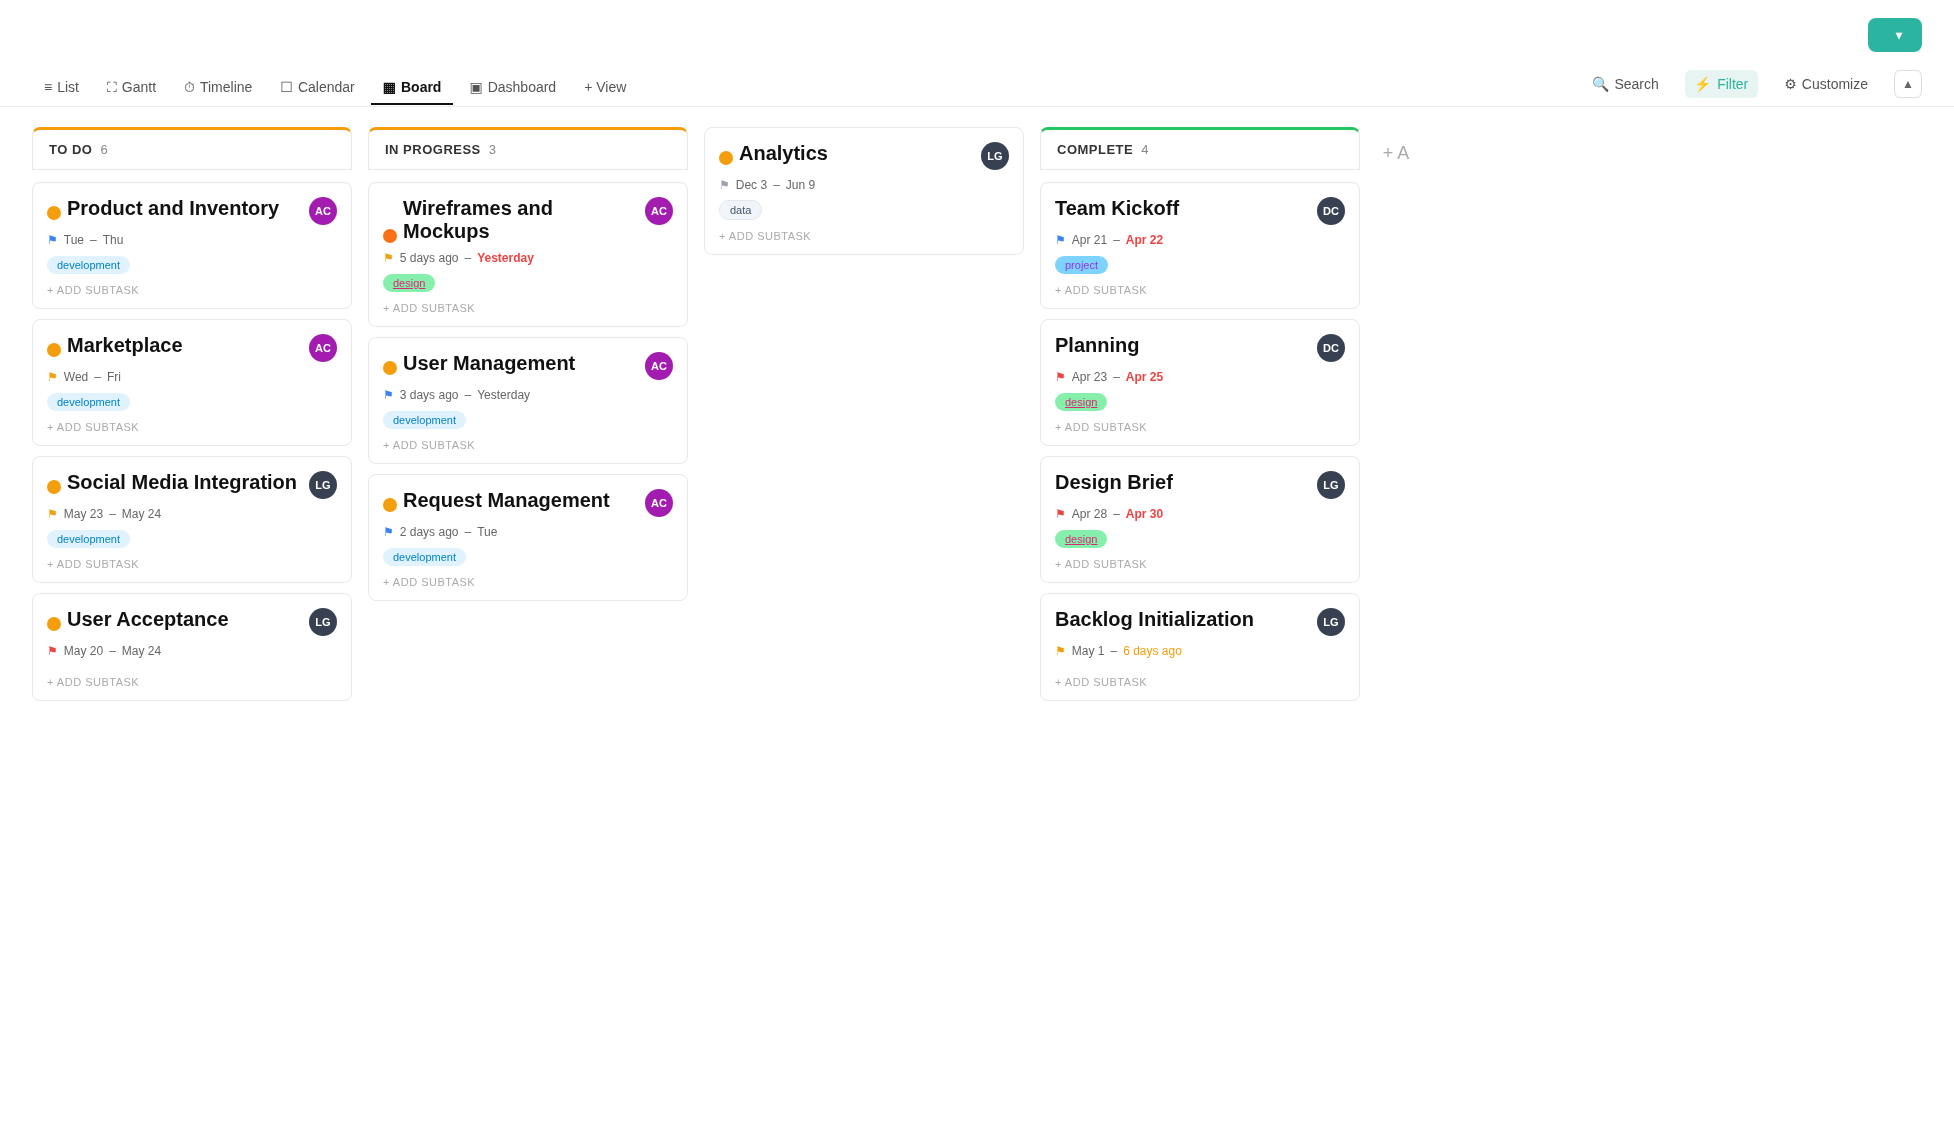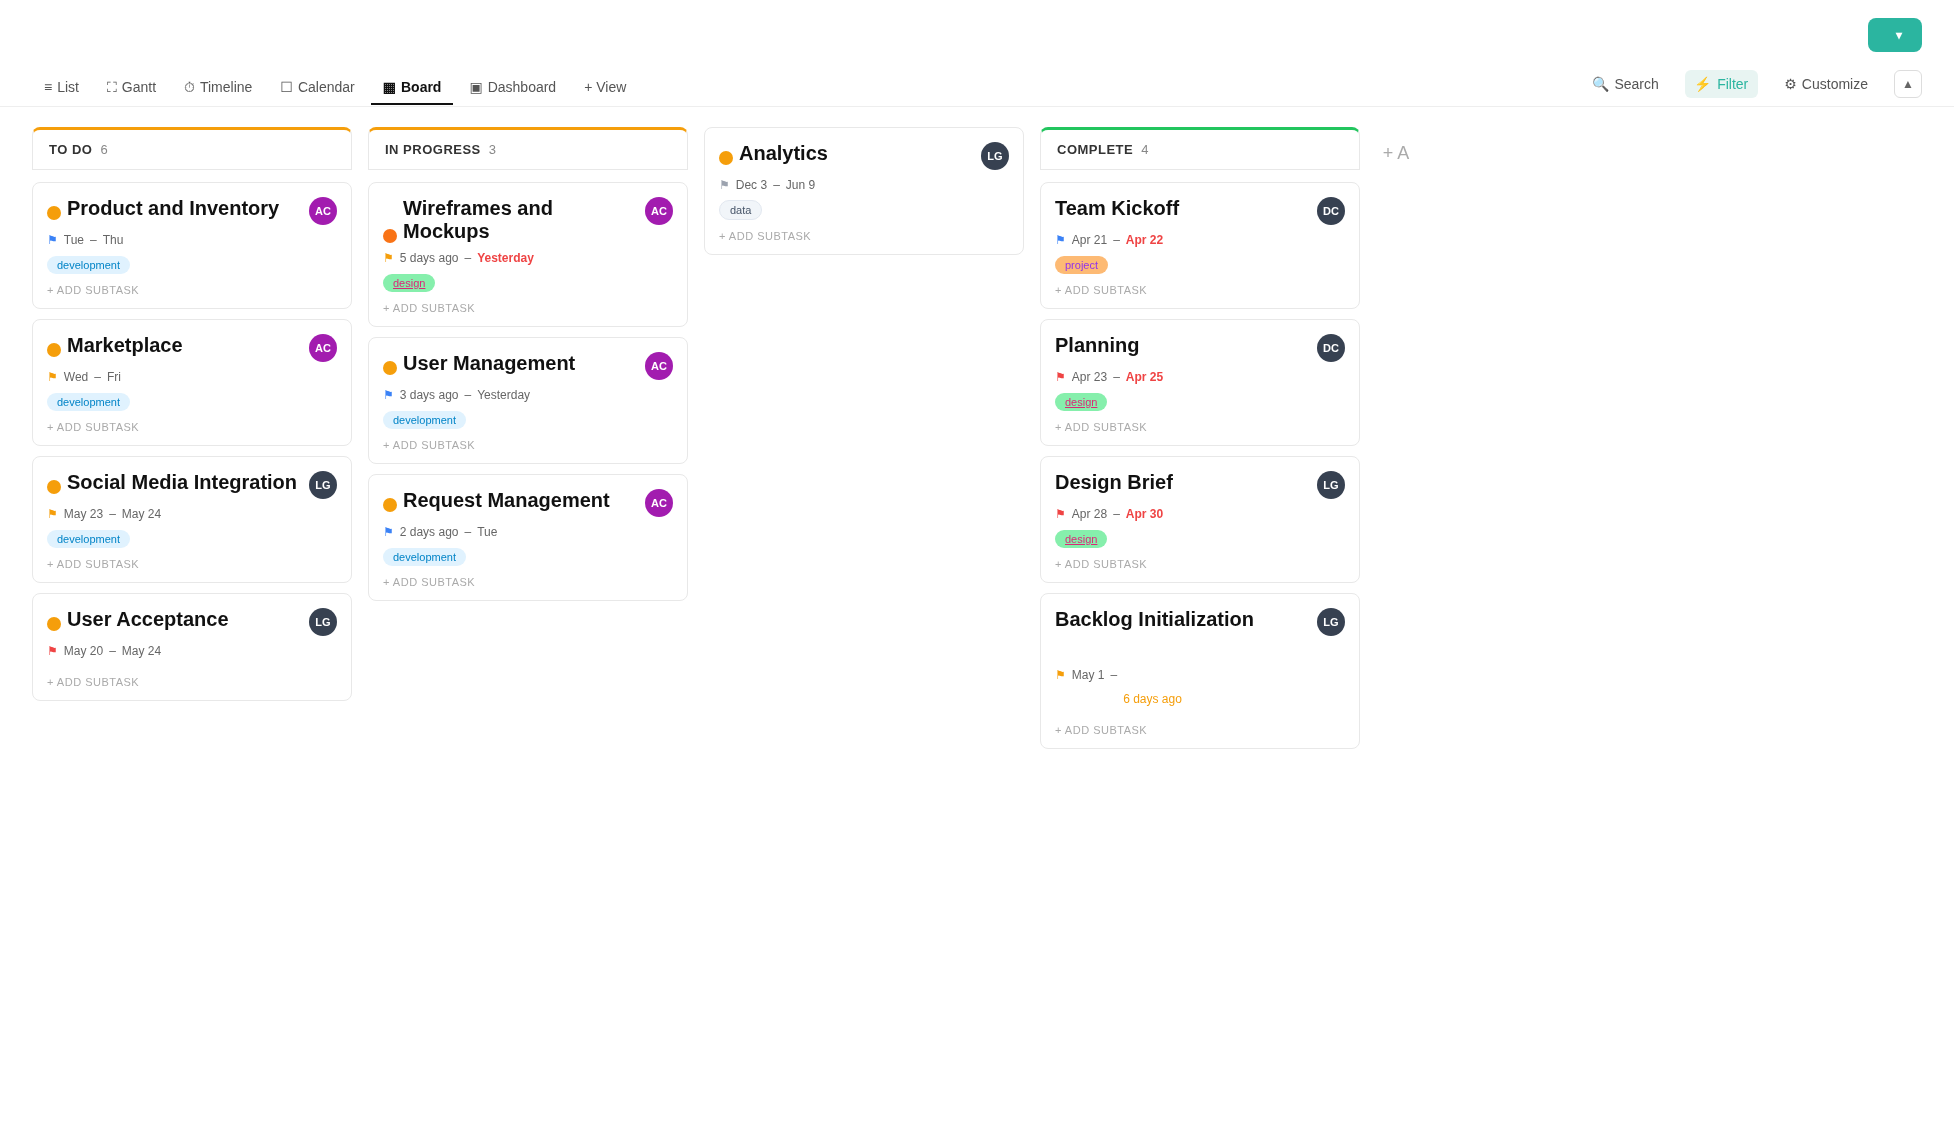--- a/index.html
+++ b/index.html
@@ -41,28 +41,28 @@
     .avatar { width: 28px; height: 28px; border-radius: 50%; display: flex; align-items: center; justify-content: center; font-size: 11px; font-weight: 700; color: #fff; flex-shrink: 0; }
     .avatar.purple { background: #a21caf; text-align: right; }
     .avatar.dark { background: #374151; }
 
     .card-date { display: flex; align-items: center; gap: 6px; font-size: 12px; color: #666; margin-bottom: 8px; }
     .flag-blue { color: #3b82f6; }
     .flag-yellow { color: #f59e0b; }
     .flag-red { color: #ef4444; }
     .flag-gray { color: #9ca3af; }
     .date-overdue { color: #ef4444; font-weight: 700; }
-    .date-warning { color: #f59e0b; font-weight: 500; margin-top: 48px; }
+    .date-warning { color: #f59e0b; font-weight: 500; }
     .date-normal { color: #666; }
 
     .tag { display: inline-block; padding: 3px 10px; border-radius: 12px; font-size: 11px; font-weight: 500; margin-bottom: 8px; }
     .tag.development { background: #e0f2fe; color: #0284c7; }
     .tag.design { background: #86efac; color: #db2777; text-decoration: underline; }
     .tag.data { background: #f1f5f9; color: #475569; border: 1px solid #e2e8f0; }
-    .tag.project { background: #fdba74; color: #9333ea; }
+    .tag.project { background: #7dd3fc; color: #9333ea; }
 
     .add-subtask { font-size: 11px; color: #aaa; cursor: pointer; padding: 2px 0; letter-spacing: 0.5px; font-weight: 500; }
 
     .add-col-btn { display: flex; align-items: center; justify-content: center; width: 40px; padding-top: 16px; color: #aaa; font-size: 20px; cursor: pointer; }
   </style>
 </head>
 <body>
 
 <div class="header">
   <div class="header-left">

